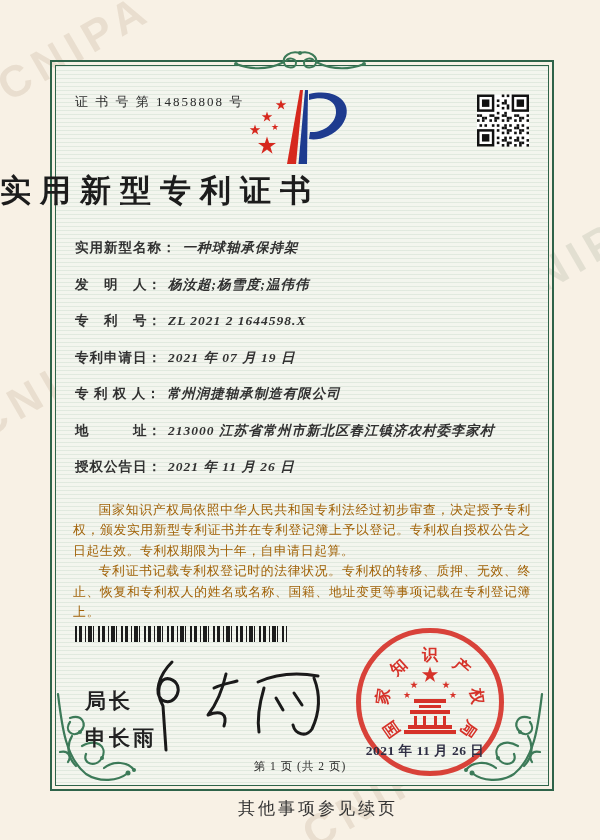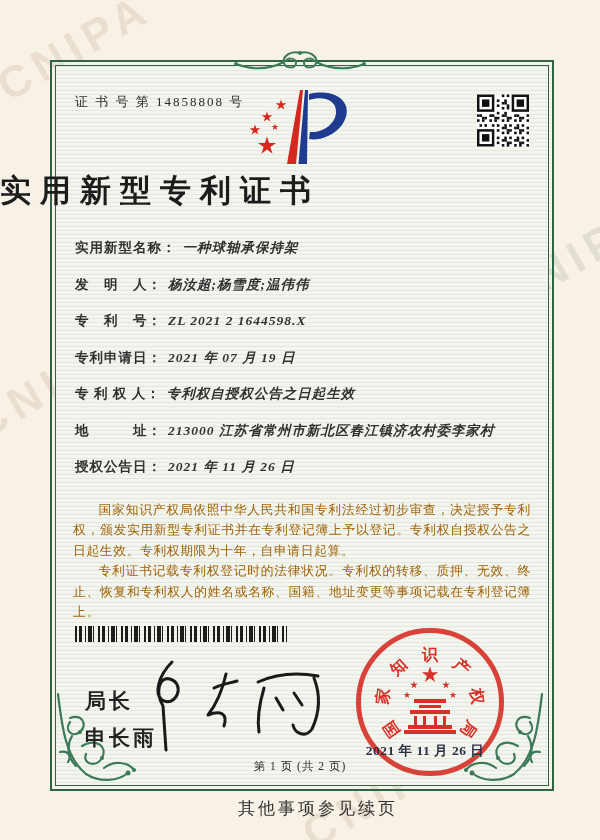--- a/index.html
+++ b/index.html
@@ -269,21 +269,21 @@
       <div class="field-row">
         <span class="field-label">发　明　人：</span><span class="field-value">杨汝超;杨雪度;温伟伟</span>
       </div>
       <div class="field-row">
         <span class="field-label">专　利　号：</span><span class="field-value">ZL 2021 2 1644598.X</span>
       </div>
       <div class="field-row">
         <span class="field-label">专利申请日：</span><span class="field-value">2021 年 07 月 19 日</span>
       </div>
       <div class="field-row">
-        <span class="field-label">专 利 权 人：</span><span class="field-value">专利权自授权公告之日起生效</span>
+        <span class="field-label">专 利 权 人：</span><span class="field-value">常州润捷轴承制造有限公司</span>
       </div>
       <div class="field-row">
         <span class="field-label">地　　　址：</span><span class="field-value">213000 江苏省常州市新北区春江镇济农村委李家村</span>
       </div>
       <div class="field-row grant-row">
         <span class="grant-left">
           <span class="field-label">授权公告日：</span><span class="field-value">2021 年 11 月 26 日</span>
         </span>
       </div>
     </div>

